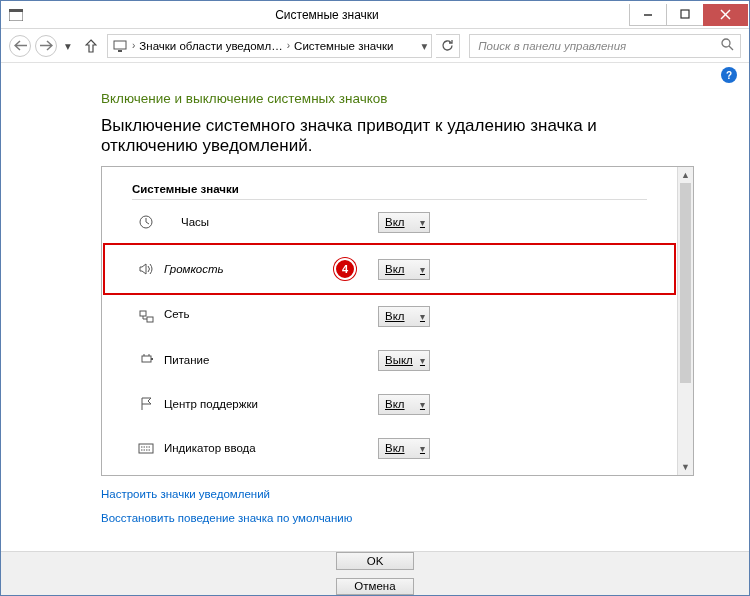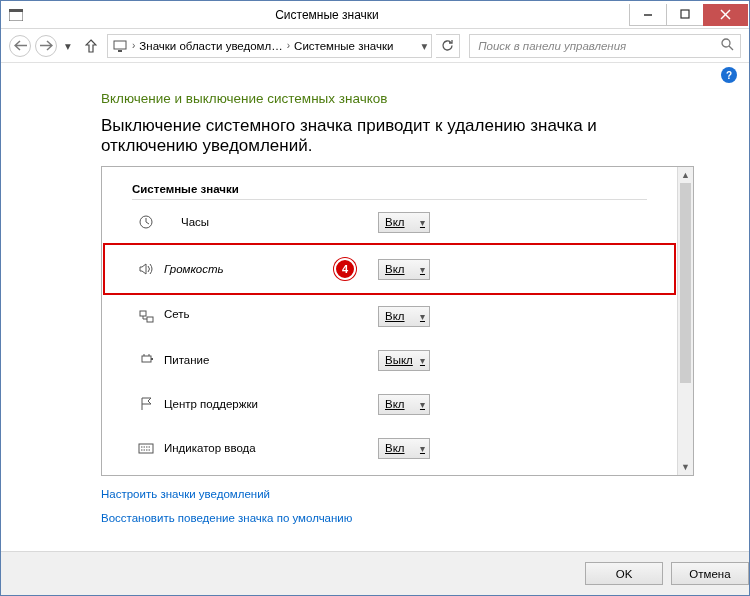--- a/index.html
+++ b/index.html
@@ -134,20 +134,21 @@
     font-size:11px; font-weight:bold;
   }
 
   .link { color:#0066cc; font-size:11.5px; margin-top:12px; cursor:pointer; display:block; }
 
   
   .footer {
     position:absolute; left:0; right:0; bottom:0; height:44px;
     background:#f0f0f0; border-top:1px solid #d9d9d9;
     display:flex; align-items:center; justify-content:flex-end; gap:8px;
+    flex-direction: column;
   }
   .btn {
     min-width: 78px; height:23px;
     border:1px solid #acacac;
     background: linear-gradient(#f5f5f5,#e3e3e3);
     font-size:11.5px; display:flex; align-items:center; justify-content:center;
   }
 </style>
 </head>
 <body>

